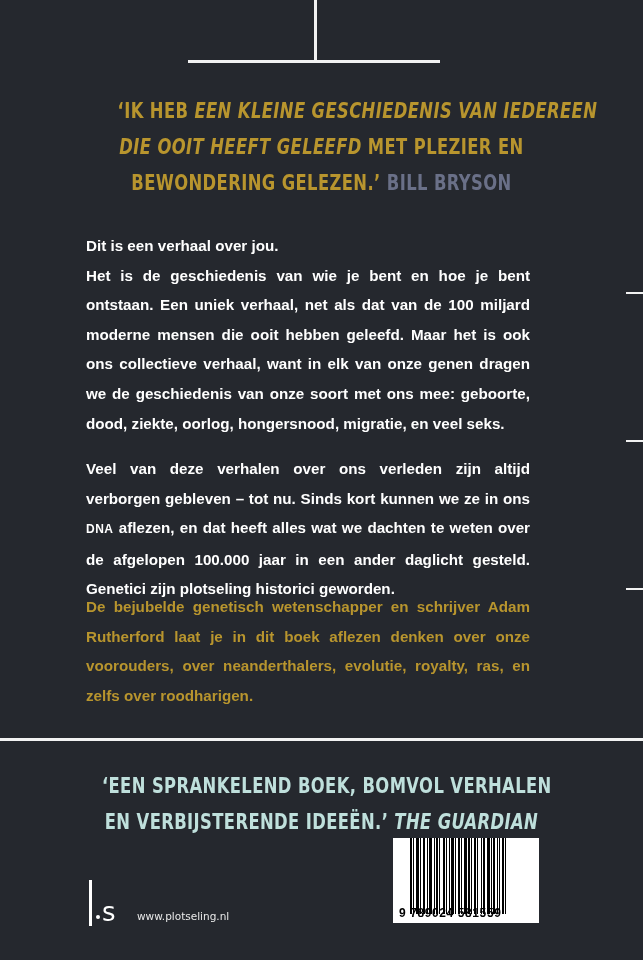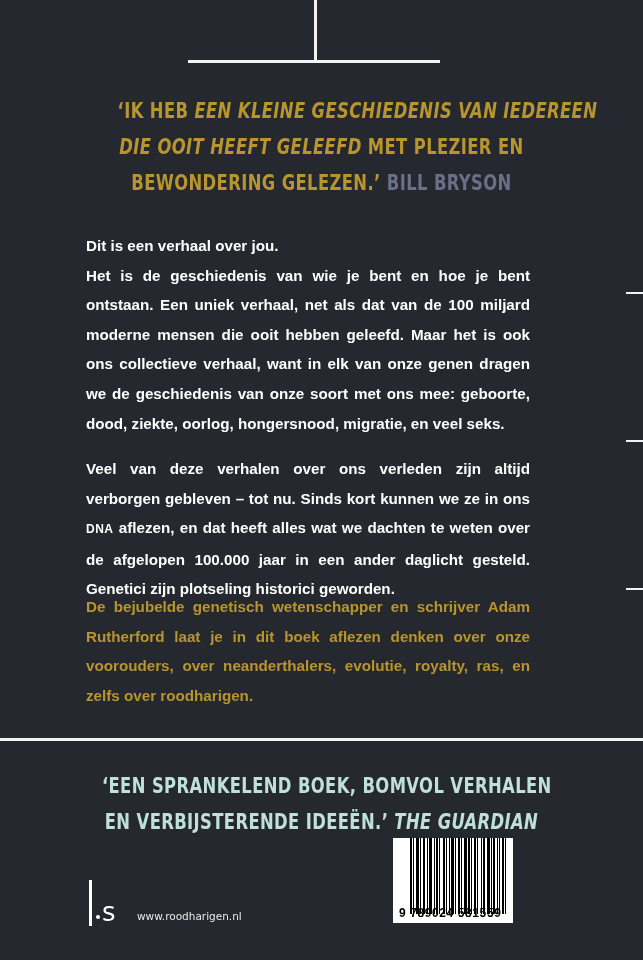--- a/index.html
+++ b/index.html
@@ -38,21 +38,21 @@
     font-size:21px; line-height:36px; letter-spacing:0.5px;
     transform:scaleX(0.78); transform-origin:center top;
     white-space:nowrap;
   }
   .quote2 .it { font-style:italic; }
   .logo { position:absolute; left:89px; top:880px; width:42px; height:46px; }
   .logo .bar { position:absolute; left:0; top:0; width:3px; height:46px; background:#fff; }
   .logo .dot { position:absolute; left:7px; top:35px; width:4px; height:4px; border-radius:50%; background:#fff; }
   .logo .s { position:absolute; left:13px; top:18px; color:#fff; font-size:26px; line-height:28px; font-family:"DejaVu Sans", sans-serif; }
   .website { position:absolute; left:137px; top:910px; color:#e8e8e8; font-size:10.5px; font-family:"DejaVu Sans", sans-serif; }
-  .barcode { position:absolute; left:393px; top:838px; width:120px; height:85px; background:#ffffff; }
+  .barcode { position:absolute; left:393px; top:838px; width:146px; height:85px; background:#ffffff; }
   .bars { position:absolute; left:17px; top:0; width:112px; height:76px; display:flex; }
   .bars span { display:block; height:100%; }
   .isbn { position:absolute; left:6px; bottom:3px; font-family:"Liberation Sans", sans-serif; font-weight:bold; font-size:12px; color:#000; background:transparent; letter-spacing:0.6px; white-space:pre; }
 </style>
 </head>
 <body>
 
 <div class="vline"></div>
 <div class="hline-top"></div>
 
@@ -80,21 +80,21 @@
 <div class="quote2">
   <div>‘EEN SPRANKELEND BOEK, BOMVOL VERHALEN</div>
   <div><span>EN VERBIJSTERENDE IDEEËN.’ </span><span class="it">THE GUARDIAN</span></div>
 </div>
 
 <div class="logo">
   <div class="bar"></div>
   <div class="dot"></div>
   <div class="s">s</div>
 </div>
-<div class="website">www.roodharigen.nl</div>
+<div class="website">www.plotseling.nl</div>
 
 <div class="barcode">
   <div class="bars">
     <span style="width:2px;background:#000"></span>
       <span style="width:1px"></span>
       <span style="width:1px;background:#000"></span>
       <span style="width:2px"></span>
     <span style="width:3px;background:#000"></span>
       <span style="width:1px"></span>
       <span style="width:1px;background:#000"></span>

